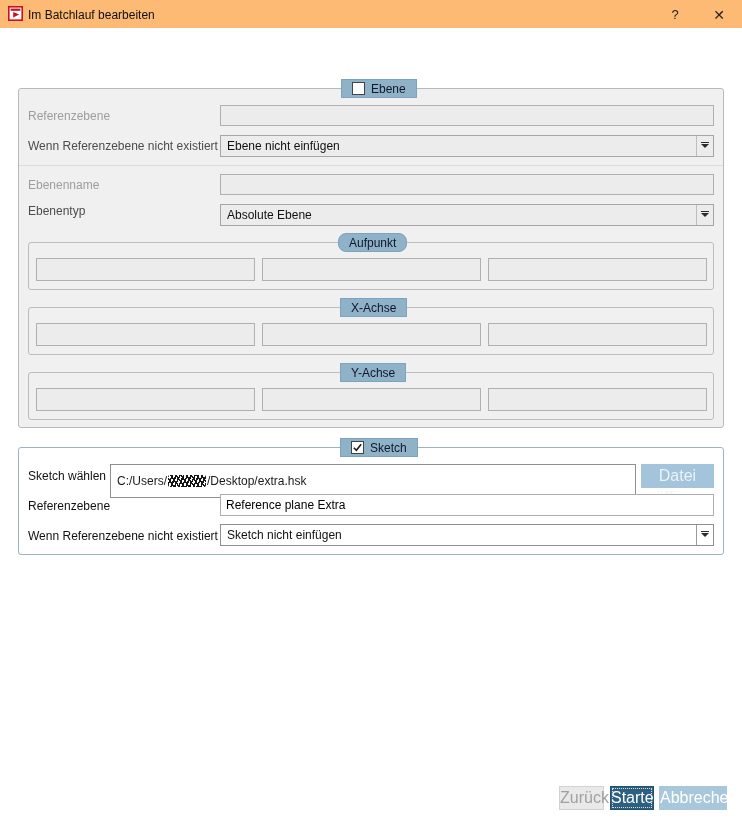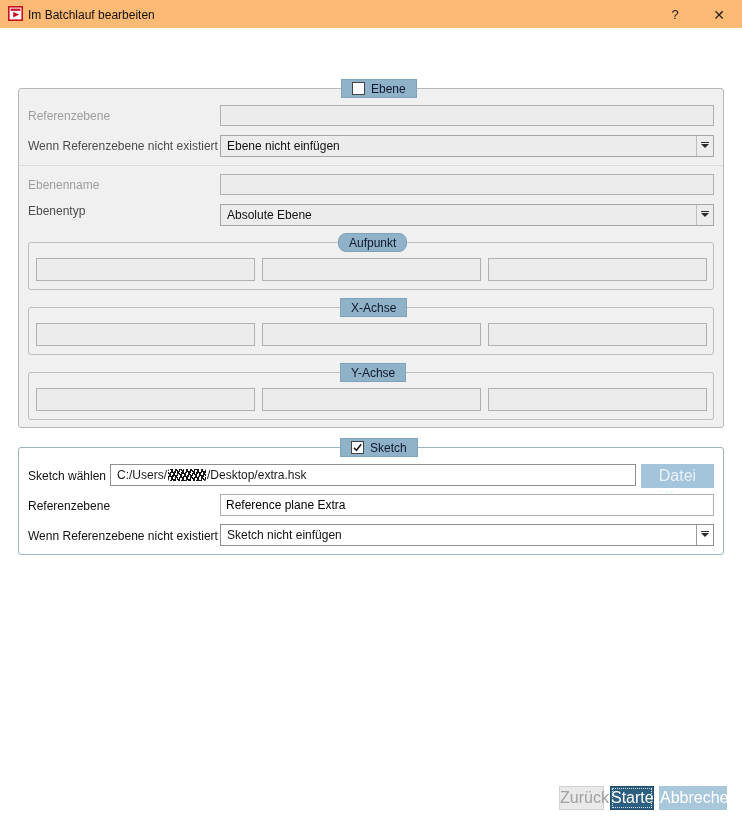--- a/index.html
+++ b/index.html
@@ -44,21 +44,21 @@
   .lbl.mid { color:#4c4c4c; }
   .lbl.dark { color:#111111; }
 
   .field { position:absolute; border:1px solid #b0b0b0; background:#ececec; }
   .field input { width:100%; height:100%; border:none; background:transparent; font:inherit; color:#000000; padding:0 5px; outline:none; }
   .field.white { background:#ffffff; border:1px solid #adadad; }
 
   .sep { position:absolute; height:1px; background:#dcdcdc; }
 
   
-  .path-field { position:absolute; background:#ffffff; border:1px solid #8f8f8f; display:flex; align-items:center; padding:4px 6px; white-space:nowrap; overflow:hidden; }
+  .path-field { position:absolute; background:#ffffff; border:1px solid #8f8f8f; display:flex; align-items:center; padding:16px 6px; white-space:nowrap; overflow:hidden; }
   .scribble { display:inline-block; width:38px; height:12px; margin:0 1px;
       background-image: repeating-linear-gradient(115deg,#151515 0 1.5px,transparent 1.5px 3.4px),
                         repeating-linear-gradient(55deg,#151515 0 1.4px,transparent 1.4px 4.2px);
       border-radius:2px; }
 
   
   .btn { position:absolute; height:24px; text-align:center; line-height:22px; font-size:16px; cursor:pointer; }
   #open-file-btn { background:#A3C4DA; color:#e9f3f9; border:1px solid #A3C4DA; height:24px; line-height:22px; }
   #back-btn { background:#e9e9e9; color:#a0a0a0; border:1px solid #d2d2d2; cursor:default; }
   #start-btn { background:#2C5F80; color:#ffffff; border:1px solid #274f69; outline:1px dotted #cfe0ec; outline-offset:-3px; }

